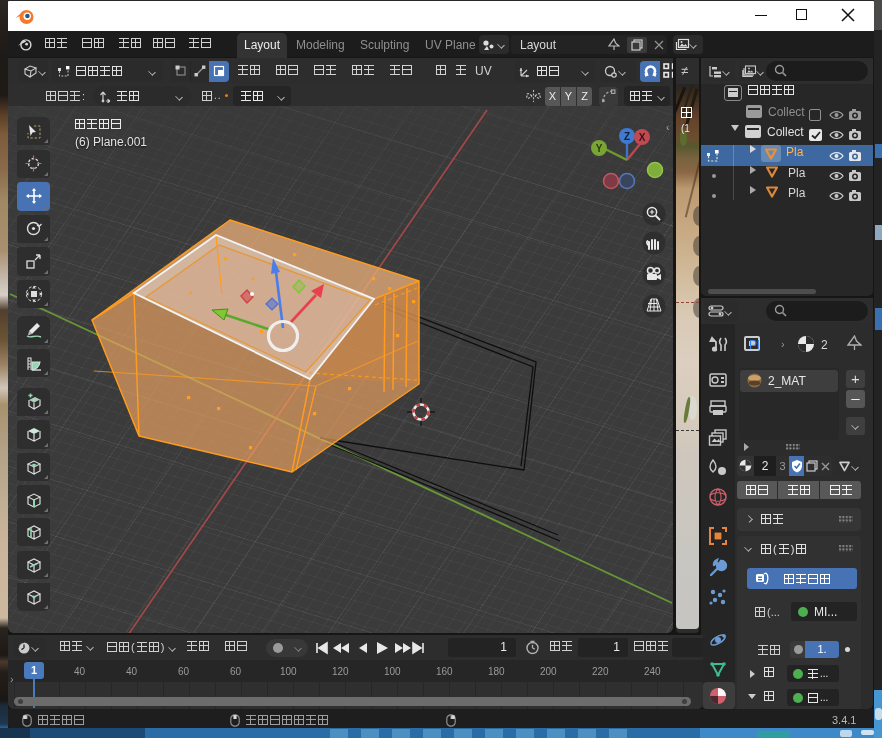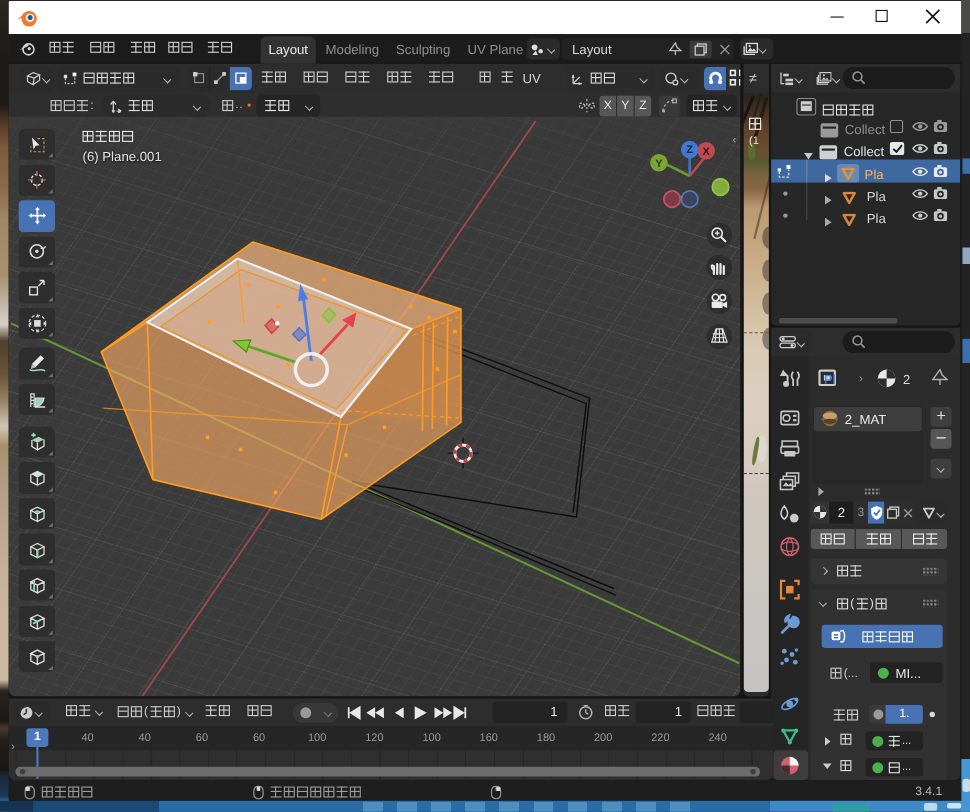--- a/index.html
+++ b/index.html
@@ -26,21 +26,21 @@
 #titlebar{left:8px;top:1px;width:866px;height:30px;background:#fff;border-radius:1px 1px 0 0}
 #topbar{left:8px;top:31px;width:866px;height:27px;background:#1c1c1c}
 .mtxt{color:#d2d2d2;font-size:12px}
 
 .hdr{background:#2d2d2d}
 .btn{background:#2b2b2b;border-radius:4px;color:#d8d8d8;font-size:12px;display:flex;align-items:center}
 .chev{width:7px;height:7px;position:relative}
 .chev:before{content:"";position:absolute;left:0;top:1px;width:5px;height:5px;border-right:1.4px solid #b8b8b8;border-bottom:1.4px solid #b8b8b8;transform:rotate(45deg) scale(1,.8)}
 .tb{width:33px;height:28.4px;background:#2e2e2e;display:flex;align-items:center;justify-content:center;margin-bottom:4.2px;border-radius:4px;position:relative}
 .tb:after{content:"";position:absolute;right:2px;bottom:2px;border-left:4px solid transparent;border-bottom:4px solid #6f6f6f}
-.erow{position:absolute;display:flex;align-items:flex-end;color:#d0d0d0;font-size:12px}
+.erow{position:absolute;display:flex;align-items:flex-start;color:#d0d0d0;font-size:12px}
 .tnum{color:#9a9a9a;font-size:10px}
 .chevr:before{transform:rotate(-45deg) scale(.8,1)!important}
 </style></head>
 <body>
 <div id="page">
 <div class="abs" id="dleft"></div>
 <div class="abs" id="dright"></div>
 <div class="abs" id="dbottom"></div>
 <div class="abs" id="titlebar"></div>
 <div class="abs" id="topbar"></div>

